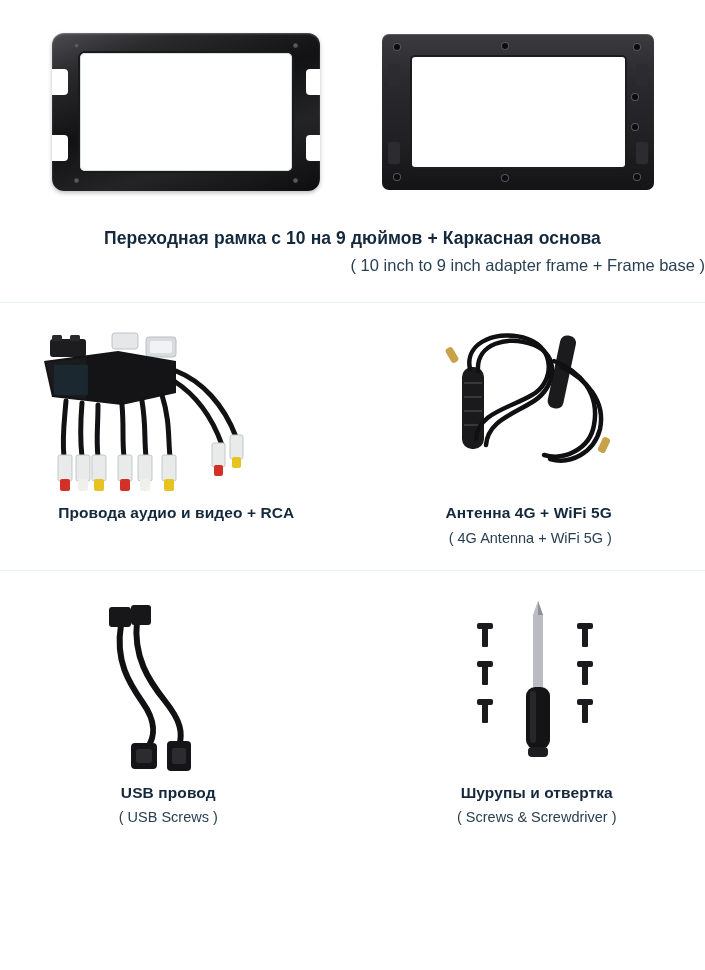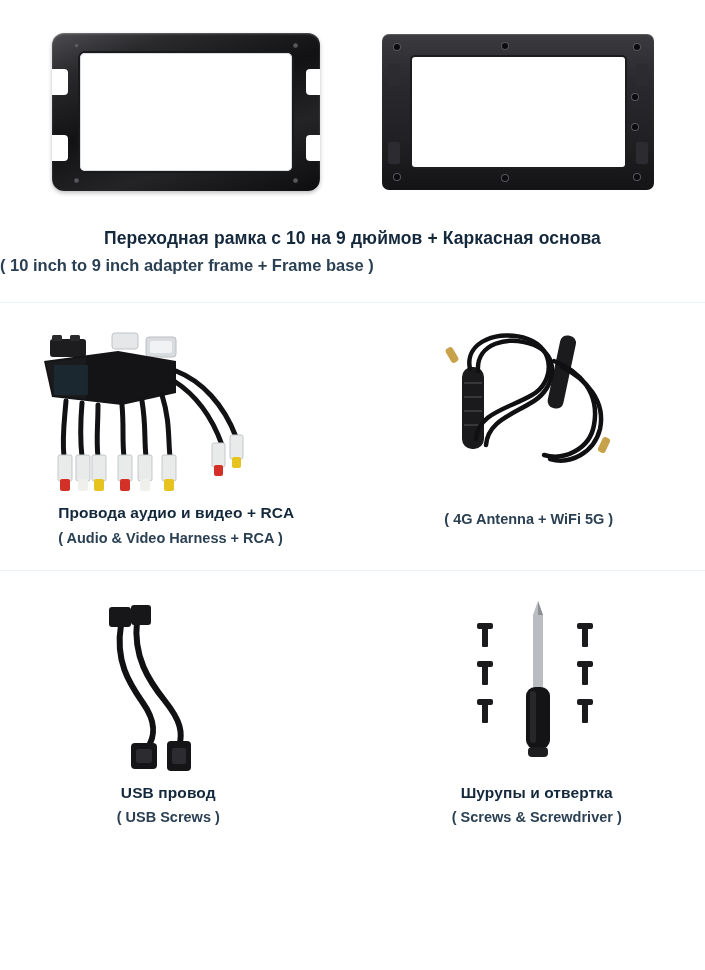--- a/index.html
+++ b/index.html
@@ -33,22 +33,22 @@
   .cap-ru {
     font-size: 17.5px;
     font-weight: bold;
     text-align: center;
     color: #14283c;
     letter-spacing: 0.1px;
     line-height: 1.2;
   }
   .cap-en {
     font-size: 16.5px;
-    font-weight: bold;
-    text-align: left;
+    font-weight: normal;
+    text-align: right;
     color: #2b4153;
     line-height: 1.3;
     margin-top: 6px;
   }
   .cap-ru.small { font-size: 15.5px; }
   .cap-en.small { font-size: 14.5px; }
 
   
   .block1 {
     padding-top: 22px;
@@ -306,21 +306,20 @@
             <g>
               <rect x="186" y="122" width="13" height="24" rx="2" fill="#e9eaea" stroke="#c3c7c9"></rect>
               <rect x="204" y="114" width="13" height="24" rx="2" fill="#e9eaea" stroke="#c3c7c9"></rect>
               <rect x="188" y="144" width="9" height="11" rx="2" fill="#d33028"></rect>
               <rect x="206" y="136" width="9" height="11" rx="2" fill="#e7c320"></rect>
             </g>
           </svg>
         </div>
         <div class="cap-wrap">
           <div class="cap-ru small">Провода аудио и видео + RCA</div>
-          <div class="cap-en small">( Audio &amp; Video Harness + RCA )</div>
         </div>
       </div>
 
       <div class="col">
         <div class="art antenna4g">
           <svg width="250" height="175" viewBox="0 0 250 175">
 
             <rect x="150" y="14" width="16" height="74" rx="7" transform="rotate(12 158 50)" fill="#1b1b1d"></rect>
 
             <rect x="58" y="46" width="22" height="82" rx="10" fill="#1a1a1c"></rect>
@@ -336,20 +335,21 @@
               <path d="M74 50 C 72 22, 104 14, 130 24 C 156 34, 152 66, 130 80 C 108 94, 84 100, 82 124"></path>
               <path d="M150 40 C 176 50, 196 72, 190 104 C 186 128, 160 140, 140 134"></path>
               <path d="M158 46 C 182 58, 202 80, 196 108 C 190 132, 166 144, 146 138"></path>
             </g>
 
             <rect x="44" y="26" width="8" height="16" rx="3" transform="rotate(-30 48 34)" fill="#c8a24a"></rect>
             <rect x="196" y="116" width="8" height="16" rx="3" transform="rotate(25 200 124)" fill="#c8a24a"></rect>
           </svg>
         </div>
         <div class="cap-wrap">
+          <div class="cap-ru small">Антенна 4G + WiFi 5G</div>
           <div class="cap-en small">( 4G Antenna + WiFi 5G )</div>
         </div>
       </div>
 
     </div>
     <div class="sep2"></div>
   </div>
 
   <div class="section" style="padding-top:20px;">
     <div class="three-col">

